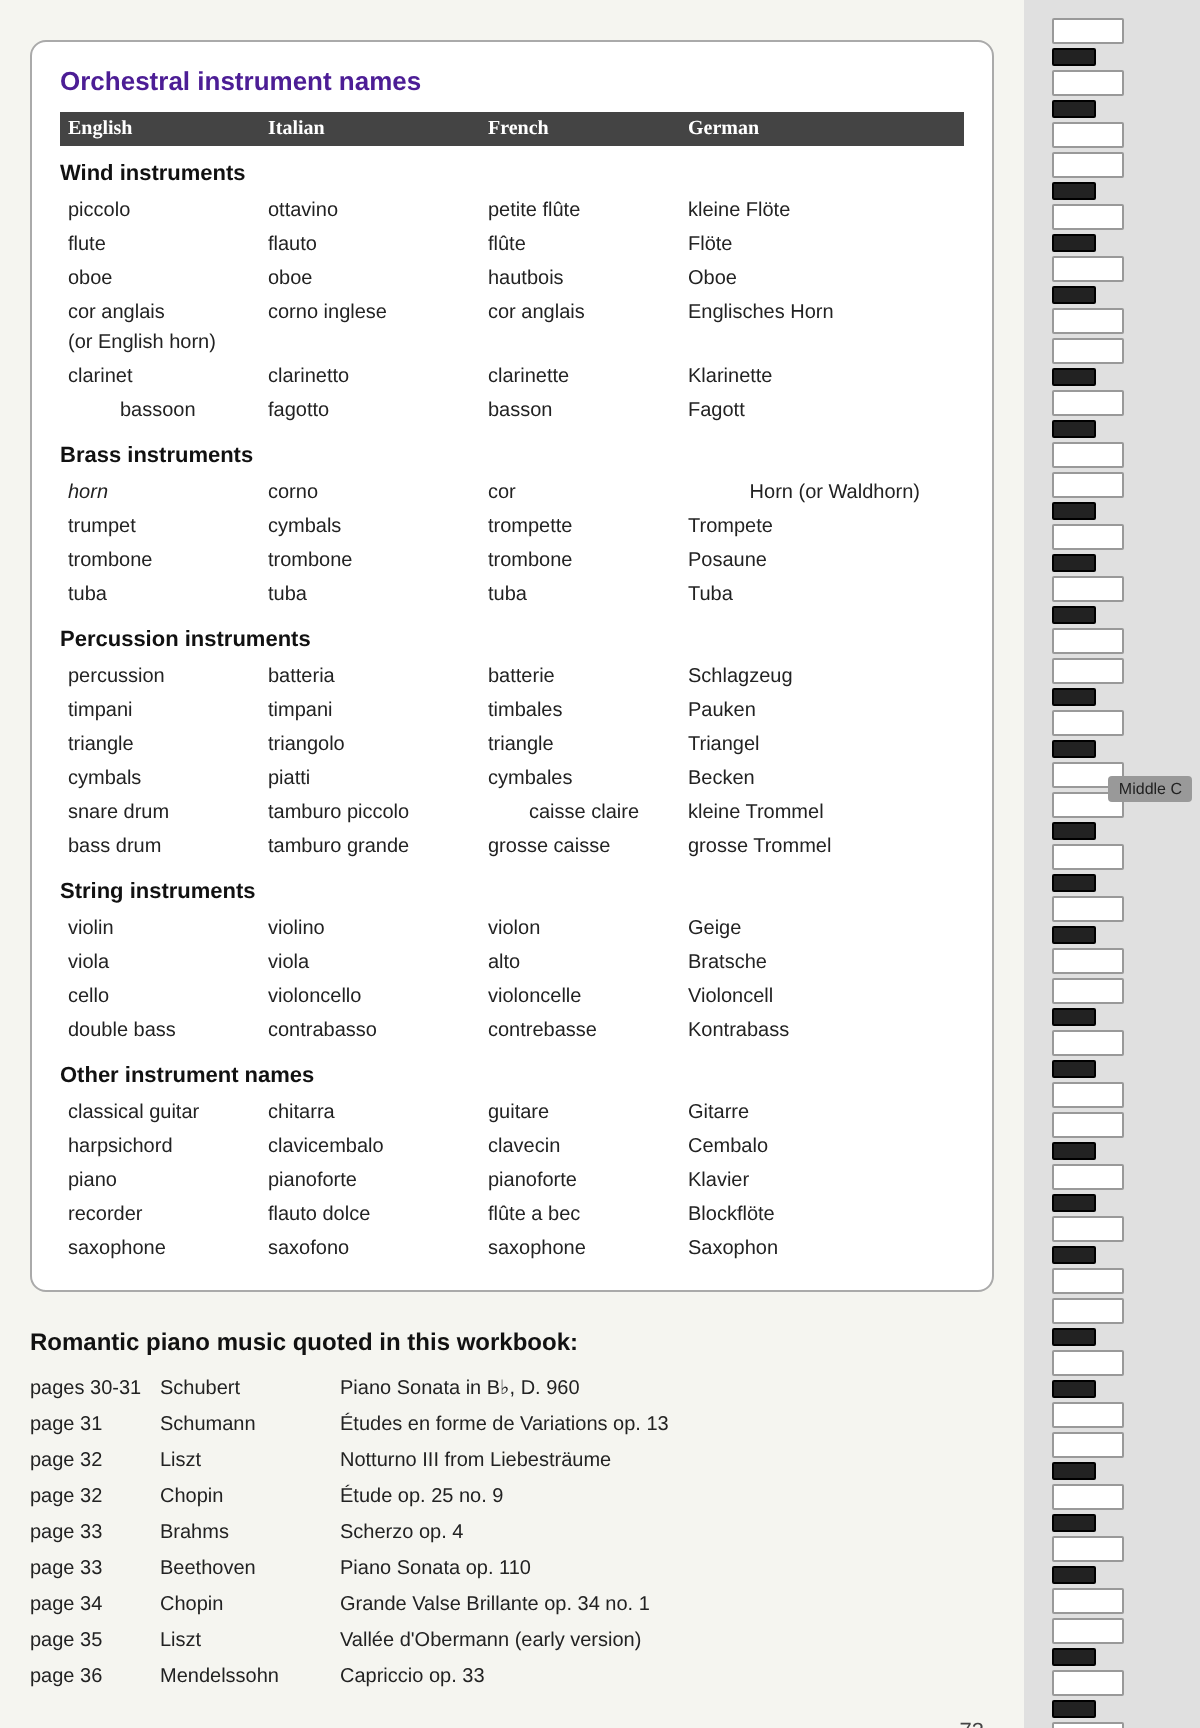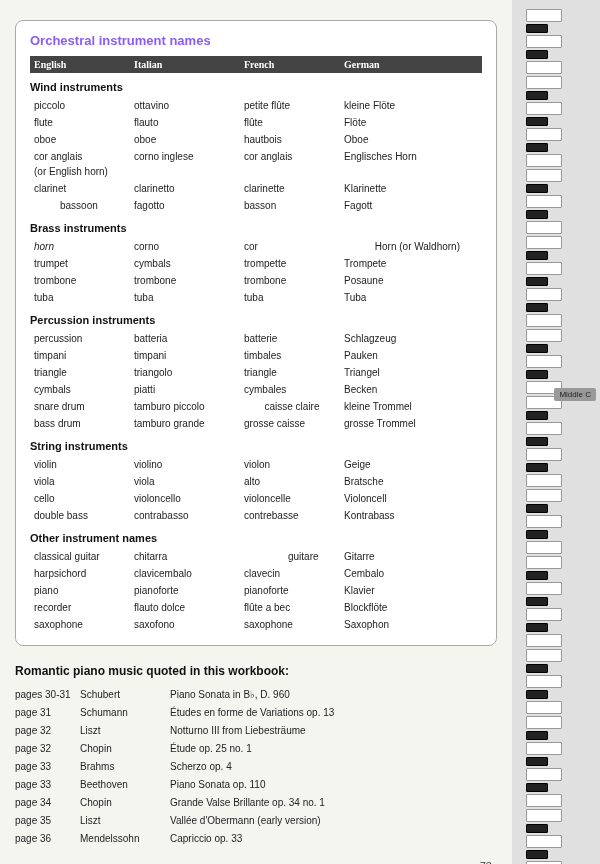--- a/index.html
+++ b/index.html
@@ -26,21 +26,21 @@
       border-radius: 8px;
       padding: 12px 14px;
       background: white;
       margin-bottom: 18px;
     }
 
     .box-title {
       font-size: 13px;
       font-weight: bold;
       margin-bottom: 8px;
-      color: #8b5cf6;
+      color: #4c1d95;
     }
 
     .col-headers {
       display: grid;
       grid-template-columns: 100px 110px 100px 120px;
       background: #444;
       color: white;
       padding: 3px 4px;
       margin-bottom: 4px;
       font-size: 10px;
@@ -248,21 +248,21 @@
         <div class="instrument-row">
           <div class="cell" style="white-space: pre-line;">double bass</div>
           <div class="cell" style="white-space: pre-line;">contrabasso</div>
           <div class="cell" style="white-space: pre-line;">contrebasse</div>
           <div class="cell" style="white-space: pre-line;">Kontrabass</div>
         </div>
         <div class="section-label">Other instrument names</div>
         <div class="instrument-row">
           <div class="cell" style="white-space: pre-line;">classical guitar</div>
           <div class="cell" style="white-space: pre-line;">chitarra</div>
-          <div class="cell" style="white-space: pre-line; margin-left: 44px;">guitare</div>
+          <div class="cell" style="white-space: pre-line;">guitare</div>
           <div class="cell" style="white-space: pre-line;">Gitarre</div>
         </div>
         <div class="instrument-row">
           <div class="cell" style="white-space: pre-line;">harpsichord</div>
           <div class="cell" style="white-space: pre-line;">clavicembalo</div>
           <div class="cell" style="white-space: pre-line;">clavecin</div>
           <div class="cell" style="white-space: pre-line;">Cembalo</div>
         </div>
         <div class="instrument-row">
           <div class="cell" style="white-space: pre-line;">piano</div>
@@ -299,21 +299,21 @@
           <div class="piece">Études en forme de Variations op. 13</div>
         </div>
         <div class="music-row">
           <div class="page-num">page 32</div>
           <div class="composer">Liszt</div>
           <div class="piece">Notturno III from Liebesträume</div>
         </div>
         <div class="music-row">
           <div class="page-num">page 32</div>
           <div class="composer">Chopin</div>
-          <div class="piece">Étude op. 25 no. 1</div>
+          <div class="piece">Étude op. 25 no. 9</div>
         </div>
         <div class="music-row">
           <div class="page-num">page 33</div>
           <div class="composer">Brahms</div>
           <div class="piece">Scherzo op. 4</div>
         </div>
         <div class="music-row">
           <div class="page-num">page 33</div>
           <div class="composer">Beethoven</div>
           <div class="piece">Piano Sonata op. 110</div>

